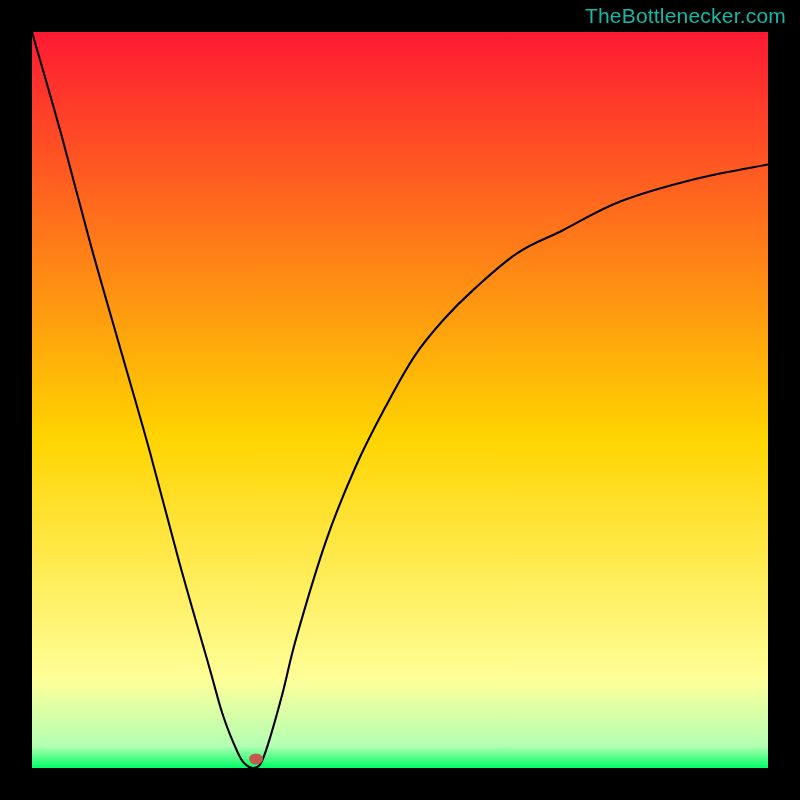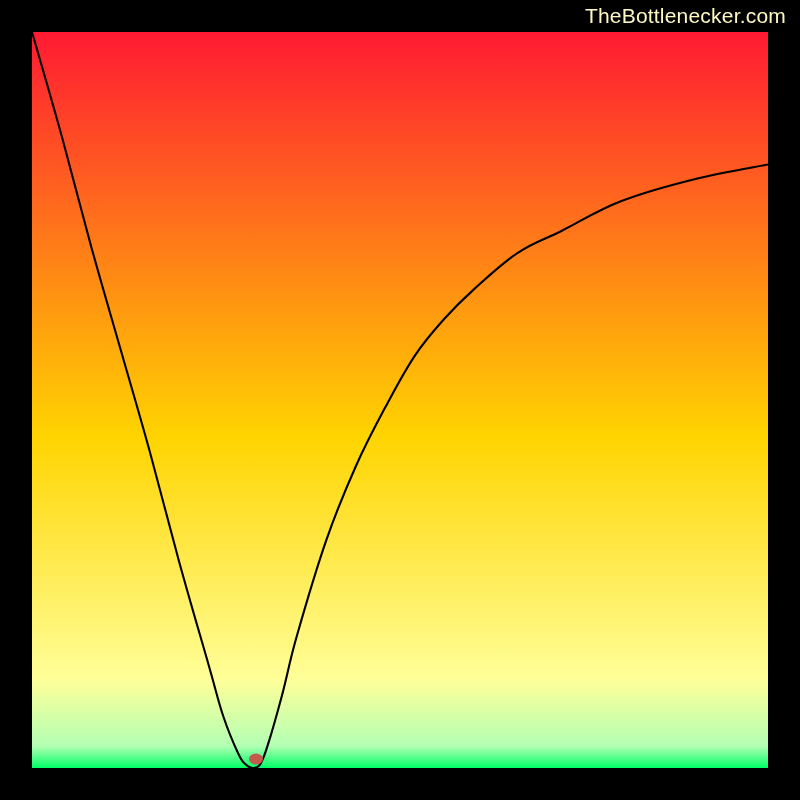--- a/index.html
+++ b/index.html
@@ -8,21 +8,21 @@
     height: 800px;
     background: #000;
     position: relative;
     font-family: Arial, Helvetica, sans-serif;
     overflow: hidden;
   }
   .watermark {
     position: absolute;
     top: 4px;
     right: 14px;
-    color: #fef9c3;
+    color: #14b8a6;
     font-size: 21px;
     letter-spacing: 0.2px;
     z-index: 10;
   }
   .plot-area {
     position: absolute;
     left: 32px;
     top: 32px;
     width: 736px;
     height: 736px;

